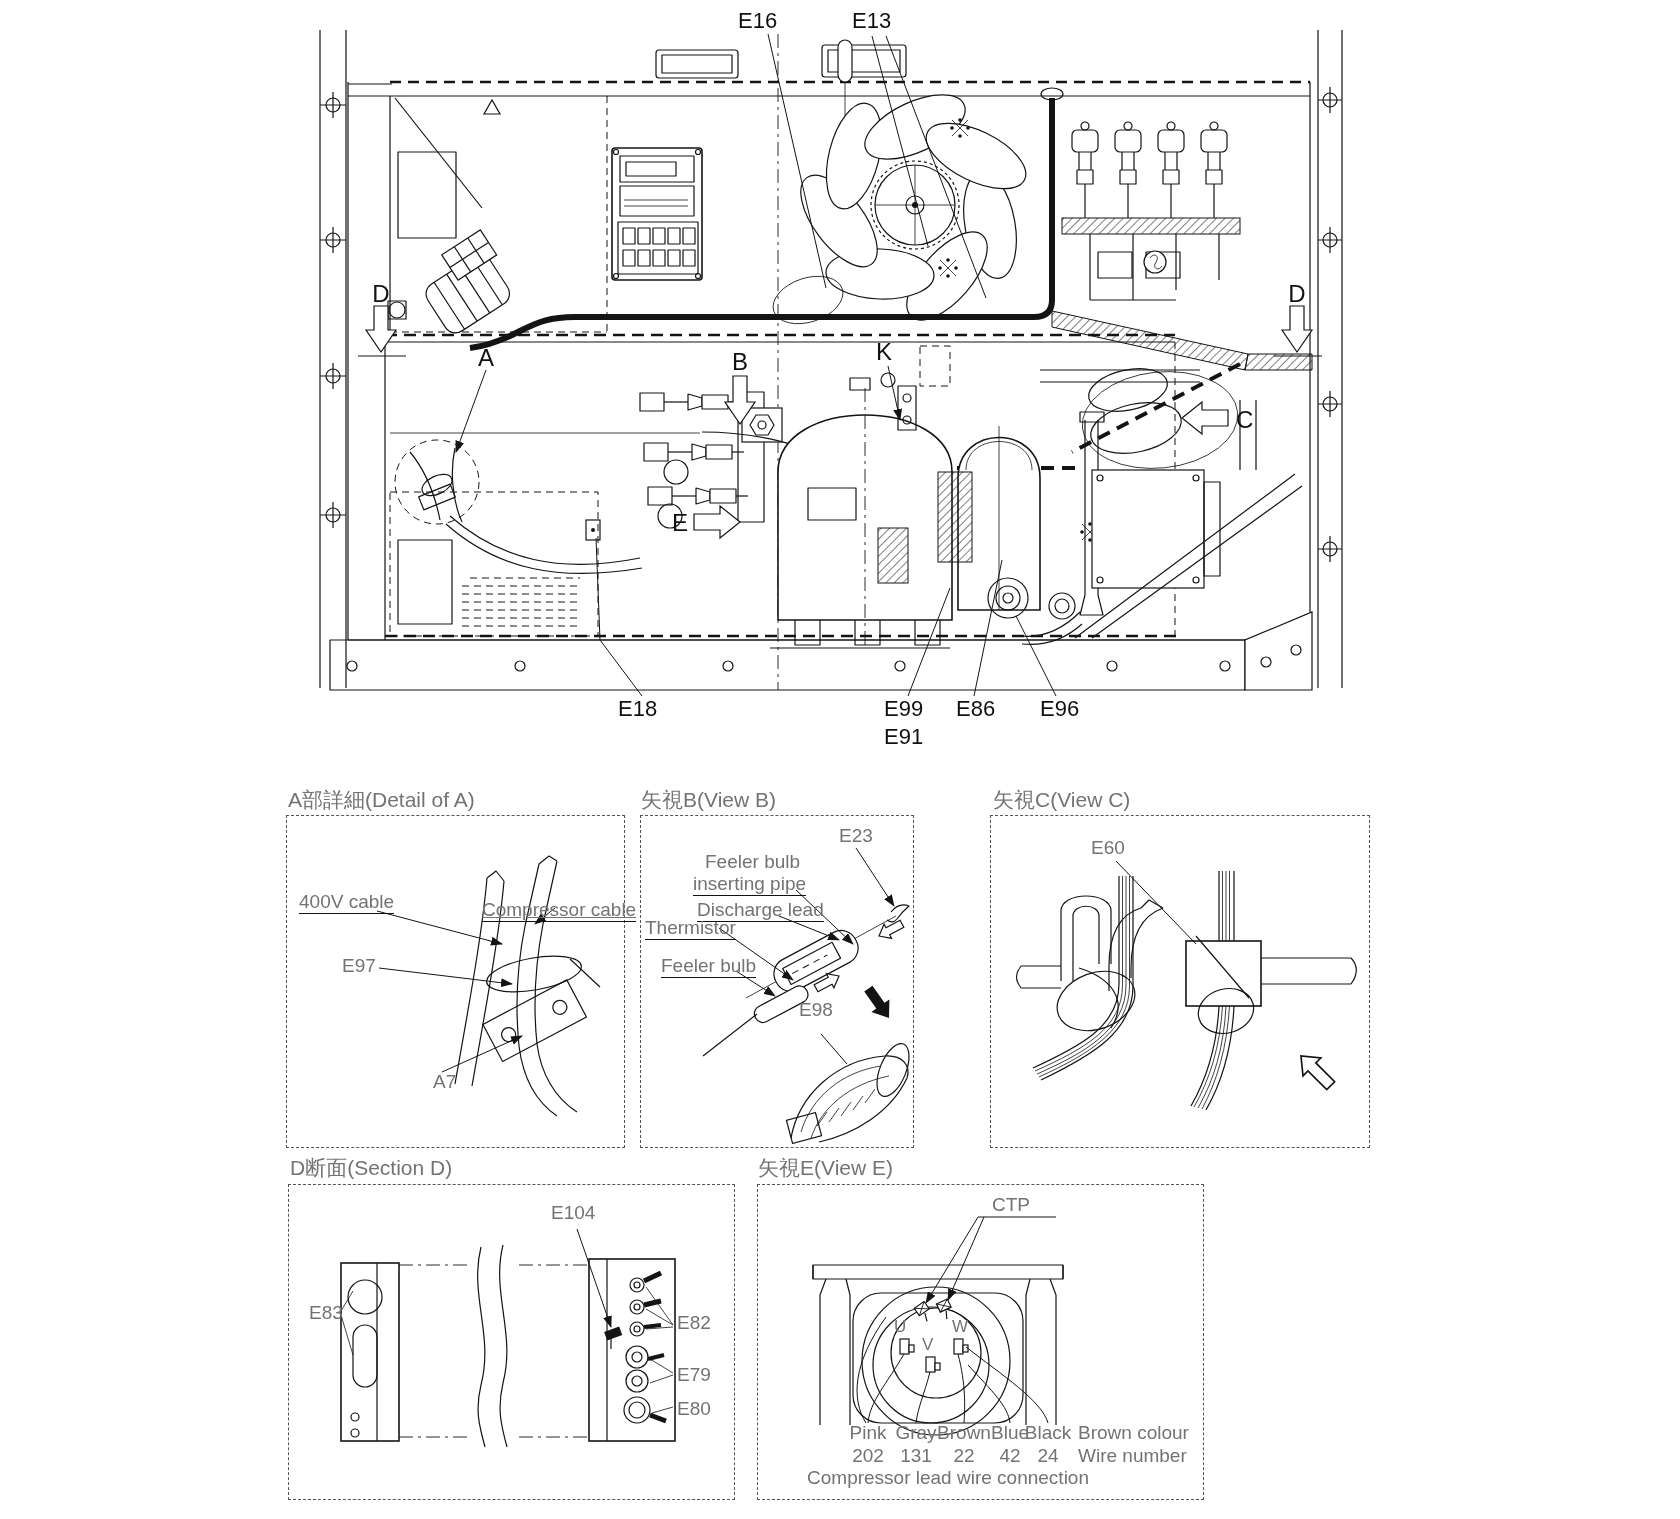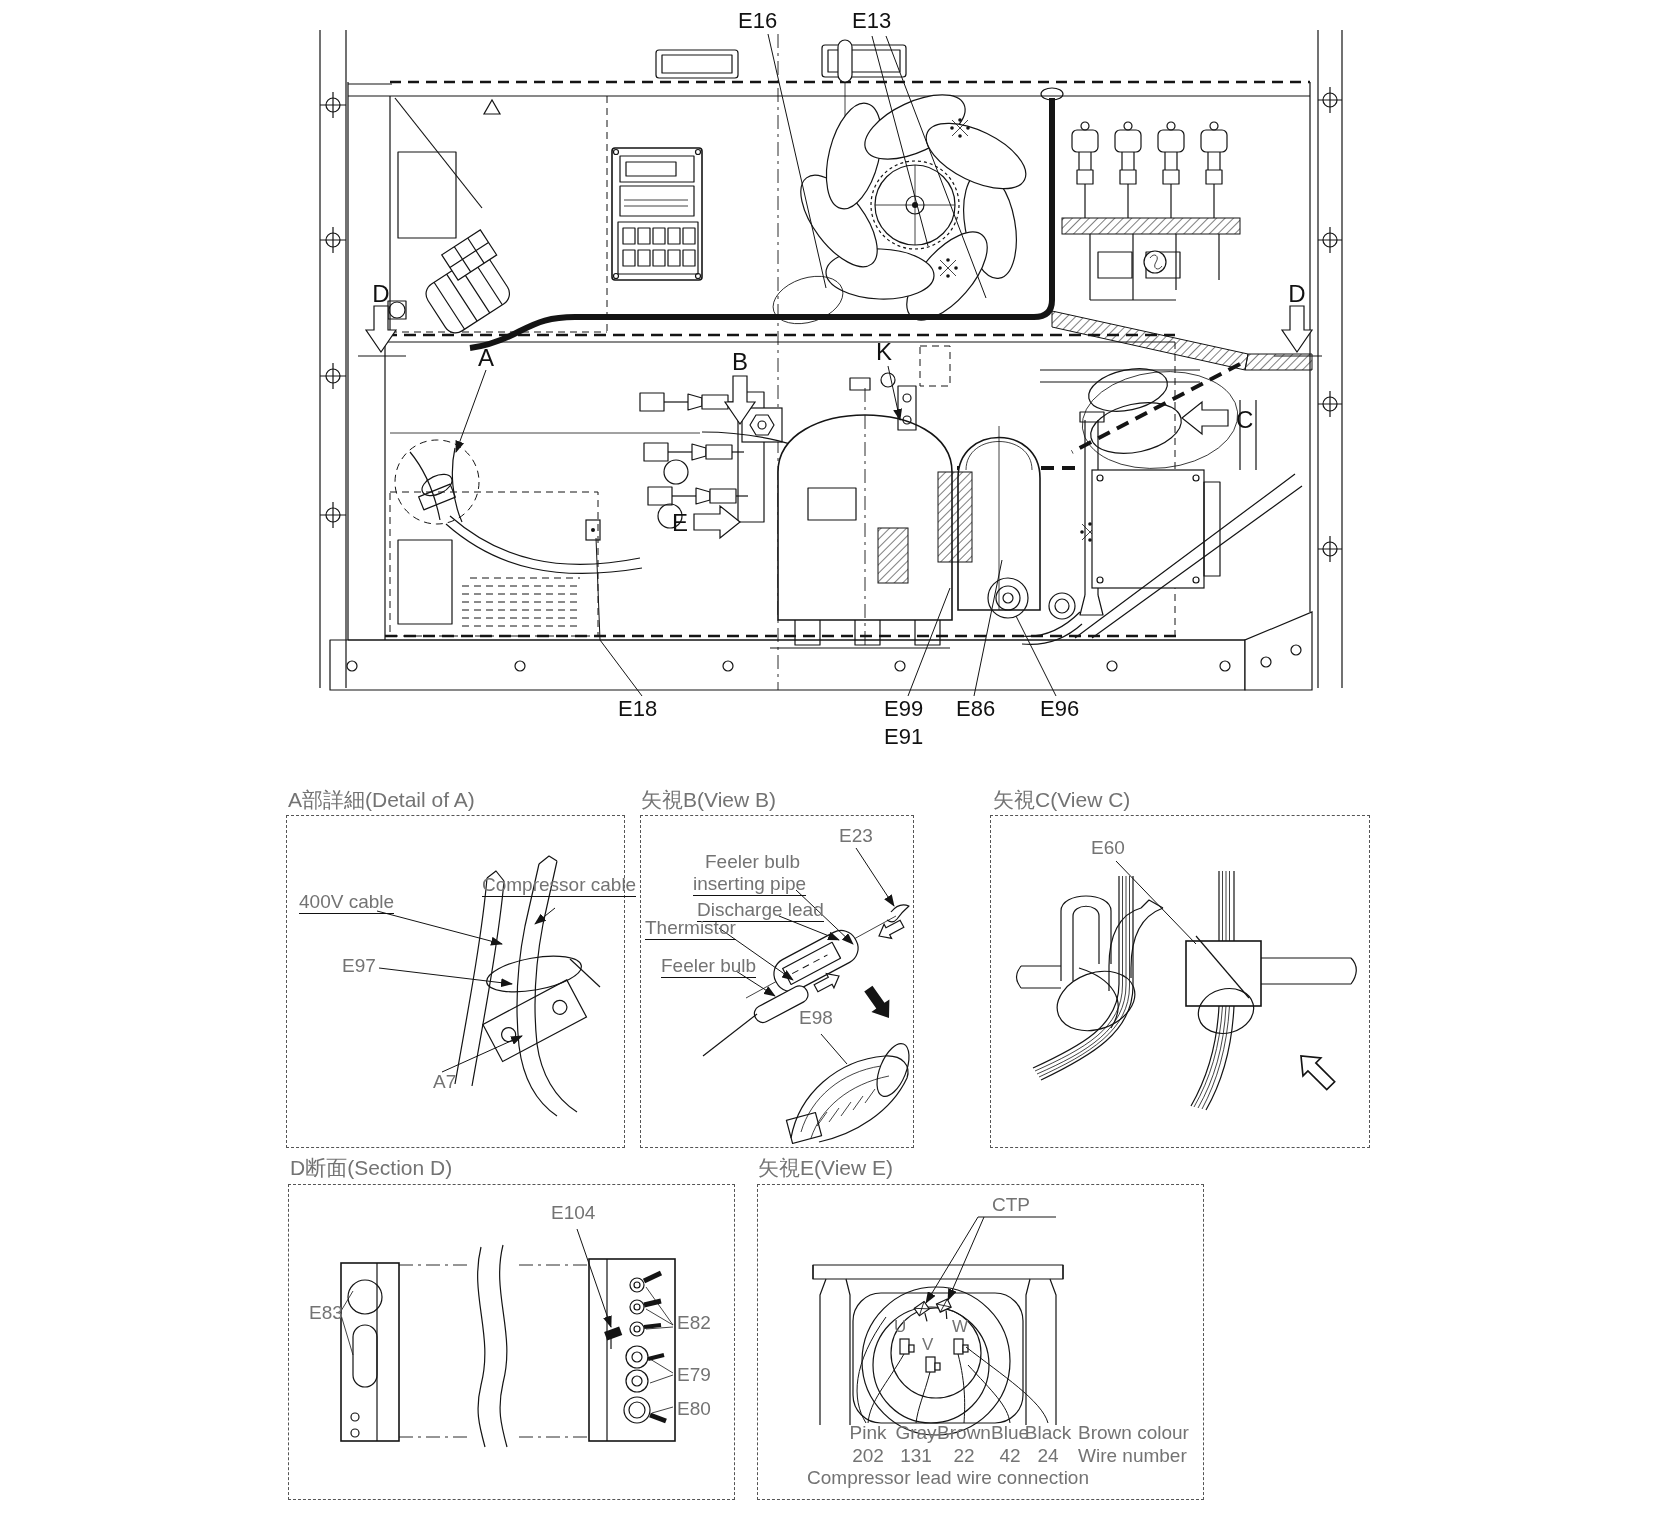--- a/index.html
+++ b/index.html
@@ -414,21 +414,21 @@
           <path class="s" d="M252 48 L238 110 C230 150 228 190 232 230 C236 262 248 285 270 300 M270 45 L256 108 C248 150 246 190 250 228 C254 258 268 282 290 296 M252 48 L262 40 L270 45"></path>
         </g>
     <ellipse class="s" cx="247" cy="158" rx="48" ry="16" fill="none" transform="rotate(-10 247 158)"></ellipse>
     <path class="s" d="M283 143 L313 171"></path>
     <path class="lead" d="M90 95 L215 128" marker-end="url(#ma)"></path>
     <path class="lead" d="M268 92 L248 108" marker-end="url(#ma)"></path>
     <path class="lead" d="M92 152 L225 168" marker-end="url(#ma)"></path>
     <path class="lead" d="M155 256 L235 220" marker-end="url(#ma)"></path>
   </svg>
   <span class="lbl ul" style="left:12px;top:76px;text-align:right;">400V cable</span>
-  <span class="lbl ul" style="left:195px;top:59px;">Compressor cable</span>
+  <span class="lbl ul" style="left:195px;top:84px;text-decoration:underline;">Compressor cable</span>
   <span class="lbl" style="left:55px;top:140px;">E97</span>
   <span class="lbl" style="left:146px;top:256px;">A7</span>
 </div>
 
 <div class="panel" style="left:640px;top:815px;width:272px;height:331px;">
   <svg class="sk" width="272" height="331" viewBox="0 0 272 331">
     <defs>
           <marker id="mb" markerWidth="12" markerHeight="9" refX="11" refY="4.5" orient="auto" markerUnits="userSpaceOnUse">
             <path d="M0 0 L12 4.5 L0 9 Z" fill="#141414"></path>
           </marker>
@@ -468,21 +468,21 @@
     <path class="lead" d="M78 112 L152 164" marker-end="url(#mb)"></path>
     <path class="lead" d="M95 155 L134 180" marker-end="url(#mb)"></path>
     <path class="lead" d="M180 218 L206 248"></path>
   </svg>
   <span class="lbl" style="left:198px;top:10px;">E23</span>
   <span class="lbl" style="left:64px;top:36px;">Feeler bulb</span>
   <span class="lbl ul" style="left:52px;top:58px;">inserting pipe</span>
   <span class="lbl ul" style="left:56px;top:84px;">Discharge lead</span>
   <span class="lbl ul" style="left:4px;top:102px;">Thermistor</span>
   <span class="lbl ul" style="left:20px;top:140px;">Feeler bulb</span>
-  <span class="lbl" style="left:158px;top:192px;">E98</span>
+  <span class="lbl" style="left:158px;top:184px;">E98</span>
 </div>
 
 <div class="panel" style="left:990px;top:815px;width:378px;height:331px;">
   <svg class="sk" width="378" height="331" viewBox="0 0 378 331">
     <g>
       <path class="s" d="M70 165 L70 95 C70 75 120 75 120 95 L120 148 M82 165 L82 100 C82 87 108 87 108 100 L108 148"></path>
       <path class="s" d="M30 150 H70 M30 172 H70 M30 150 C24 158 24 164 30 172"></path>
       <path class="s" d="M128 60 V168 C128 210 90 230 42 252 M142 60 V170 C142 216 100 240 50 264"></path>
       <path class="thin" d="M131.5 60 V169 C131.5 212 93 233 44 255 M135 60 V169 C135 213 96 236 46 258 M138.5 60 V170 C138.5 214 98 238 48 261"></path>
       <ellipse class="s" cx="105" cy="185" rx="40" ry="28" fill="none" transform="rotate(-20 105 185)"></ellipse>

